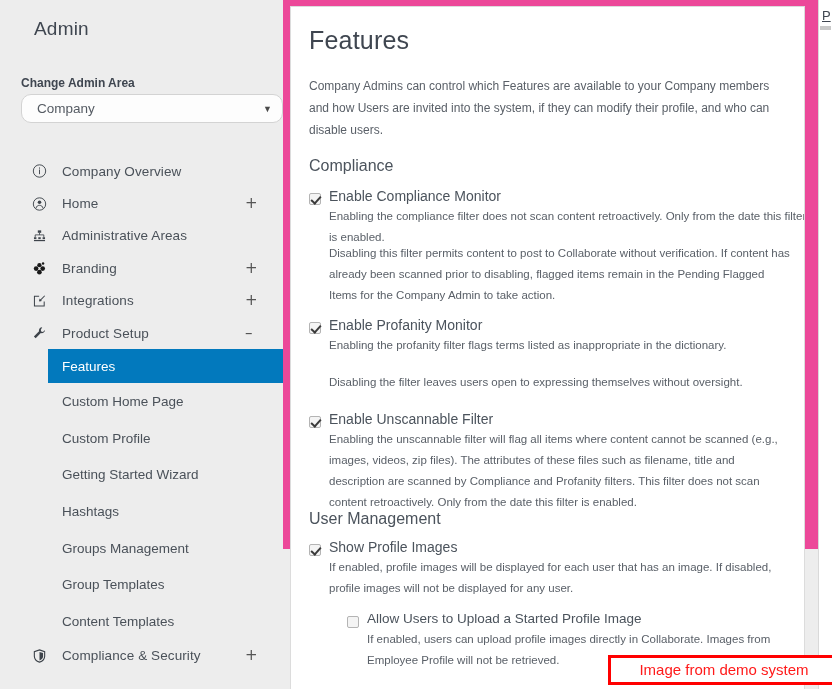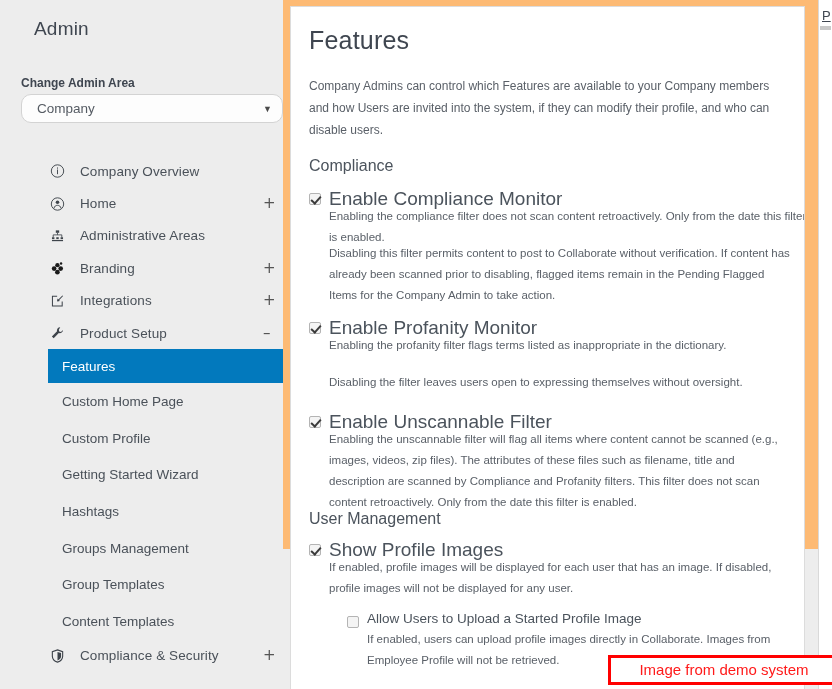--- a/index.html
+++ b/index.html
@@ -7,21 +7,21 @@
     margin: 0; padding: 0;
     width: 832px; height: 689px;
     overflow: hidden;
     background: #ededed;
     font-family: "Liberation Sans", sans-serif;
     -webkit-font-smoothing: antialiased;
   }
   #root {
     position: relative;
     width: 832px; height: 549px;
-    background: #fdba74;
+    background: #ec4899;
   }
 
   
   #sidebar {
     position: absolute;
     left: 0; top: 0;
     width: 283px; height: 689px;
     background: #ededed;
     overflow: hidden;
   }
@@ -62,21 +62,20 @@
   }
 
   .nav-list { position: absolute; left: 0; top: 155px; width: 283px; }
 
   .nav-top {
     position: relative;
     height: 32.4px;
     display: flex;
     align-items: center;
     cursor: pointer;
-    margin-left: 18px;
   }
   .nav-top .ico {
     position: absolute;
     left: 31px; top: 50%;
     transform: translateY(-50%);
     width: 17px; height: 17px;
     display: flex; align-items: center; justify-content: center;
   }
   .nav-top .lbl {
     position: absolute;
@@ -168,21 +167,21 @@
     position: absolute;
     left: 3px; top: 0px;
     width: 4px; height: 8px;
     border: solid #3a3a3a;
     border-width: 0 2px 2px 0;
     transform: rotate(42deg);
   }
   .opt .opt-title {
     position: absolute;
     left: 20px; top: -2px;
-    font-size: 19px;
+    font-size: 14px;
     color: #4b535c;
     white-space: nowrap;
   }
   .opt .opt-desc {
     position: absolute;
     left: 20px;
     width: 478px;
     font-size: 11.5px;
     line-height: 21px;
     color: #5a6068;

